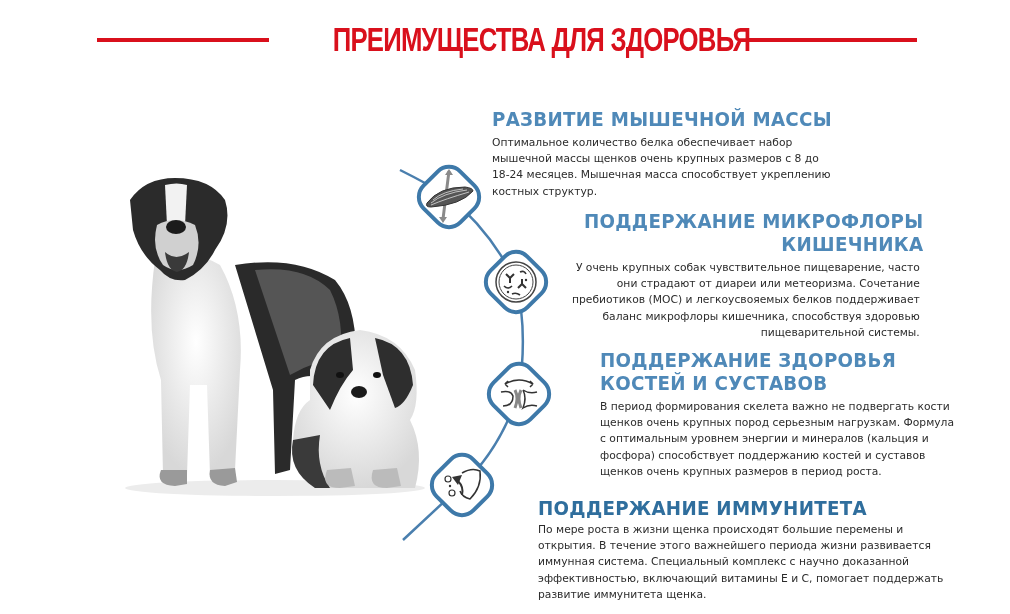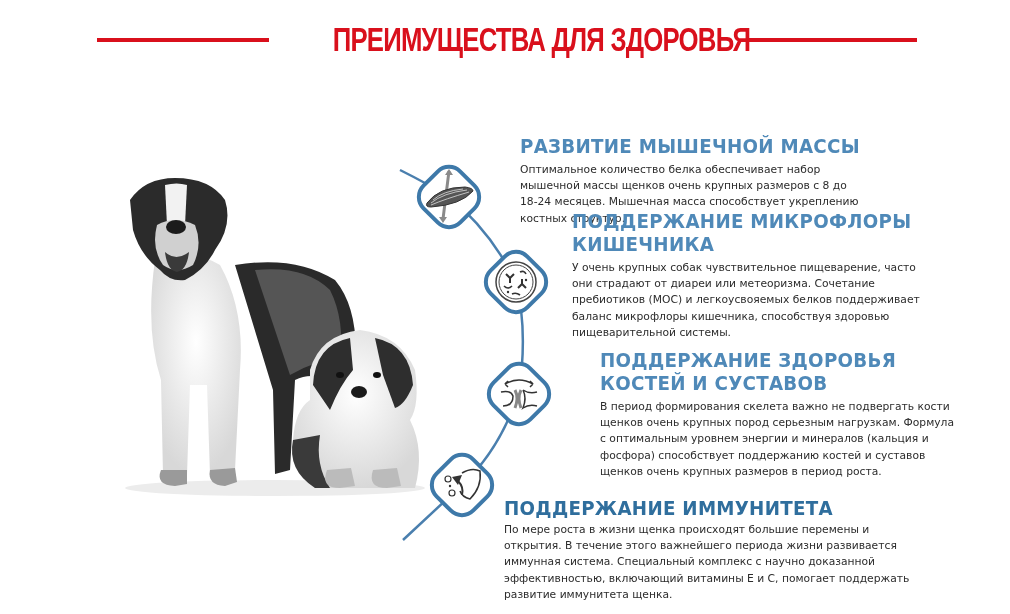--- a/index.html
+++ b/index.html
@@ -17,24 +17,24 @@
   .arc { position: absolute; left: 0; top: 0; width: 1010px; height: 614px; pointer-events: none; }
 
   .icon { position: absolute; width: 80px; height: 80px; }
 
   .section { position: absolute; }
   .section h2 { margin: 0; font-family: "DejaVu Sans", sans-serif; font-weight: bold; color: #4f89b8;
     font-size: 19px; line-height: 23px; letter-spacing: 0.3px; transform: scaleX(0.96); transform-origin: left; white-space: nowrap; }
   .section h2.dark { color: #2f6e9d; }
   .section p { margin: 4px 0 0 0; font-family: "DejaVu Sans", sans-serif; font-size: 11.3px; line-height: 16.2px; color: #2b2b2b;
     transform: scaleX(0.95); transform-origin: left; white-space: nowrap; }
-  .s1 { left: 520px; top: 108px; margin-top: 27px; }
-  .s2 { left: 572px; top: 210px; }
+  .s1 { left: 492px; top: 108px; }
+  .s2 { left: 572px; top: 210px; text-align: right; }
   .s3 { left: 572px; top: 349px; margin-left: 28px; }
-  .s4 { left: 504px; top: 497px; }
+  .s4 { left: 538px; top: 497px; }
 </style>
 </head>
 <body>
 
 <div class="title-row">
   <div class="title-line left"></div>
   <div class="title-text">ПРЕИМУЩЕСТВА ДЛЯ ЗДОРОВЬЯ</div>
   <div class="title-line right"></div>
 </div>
 

